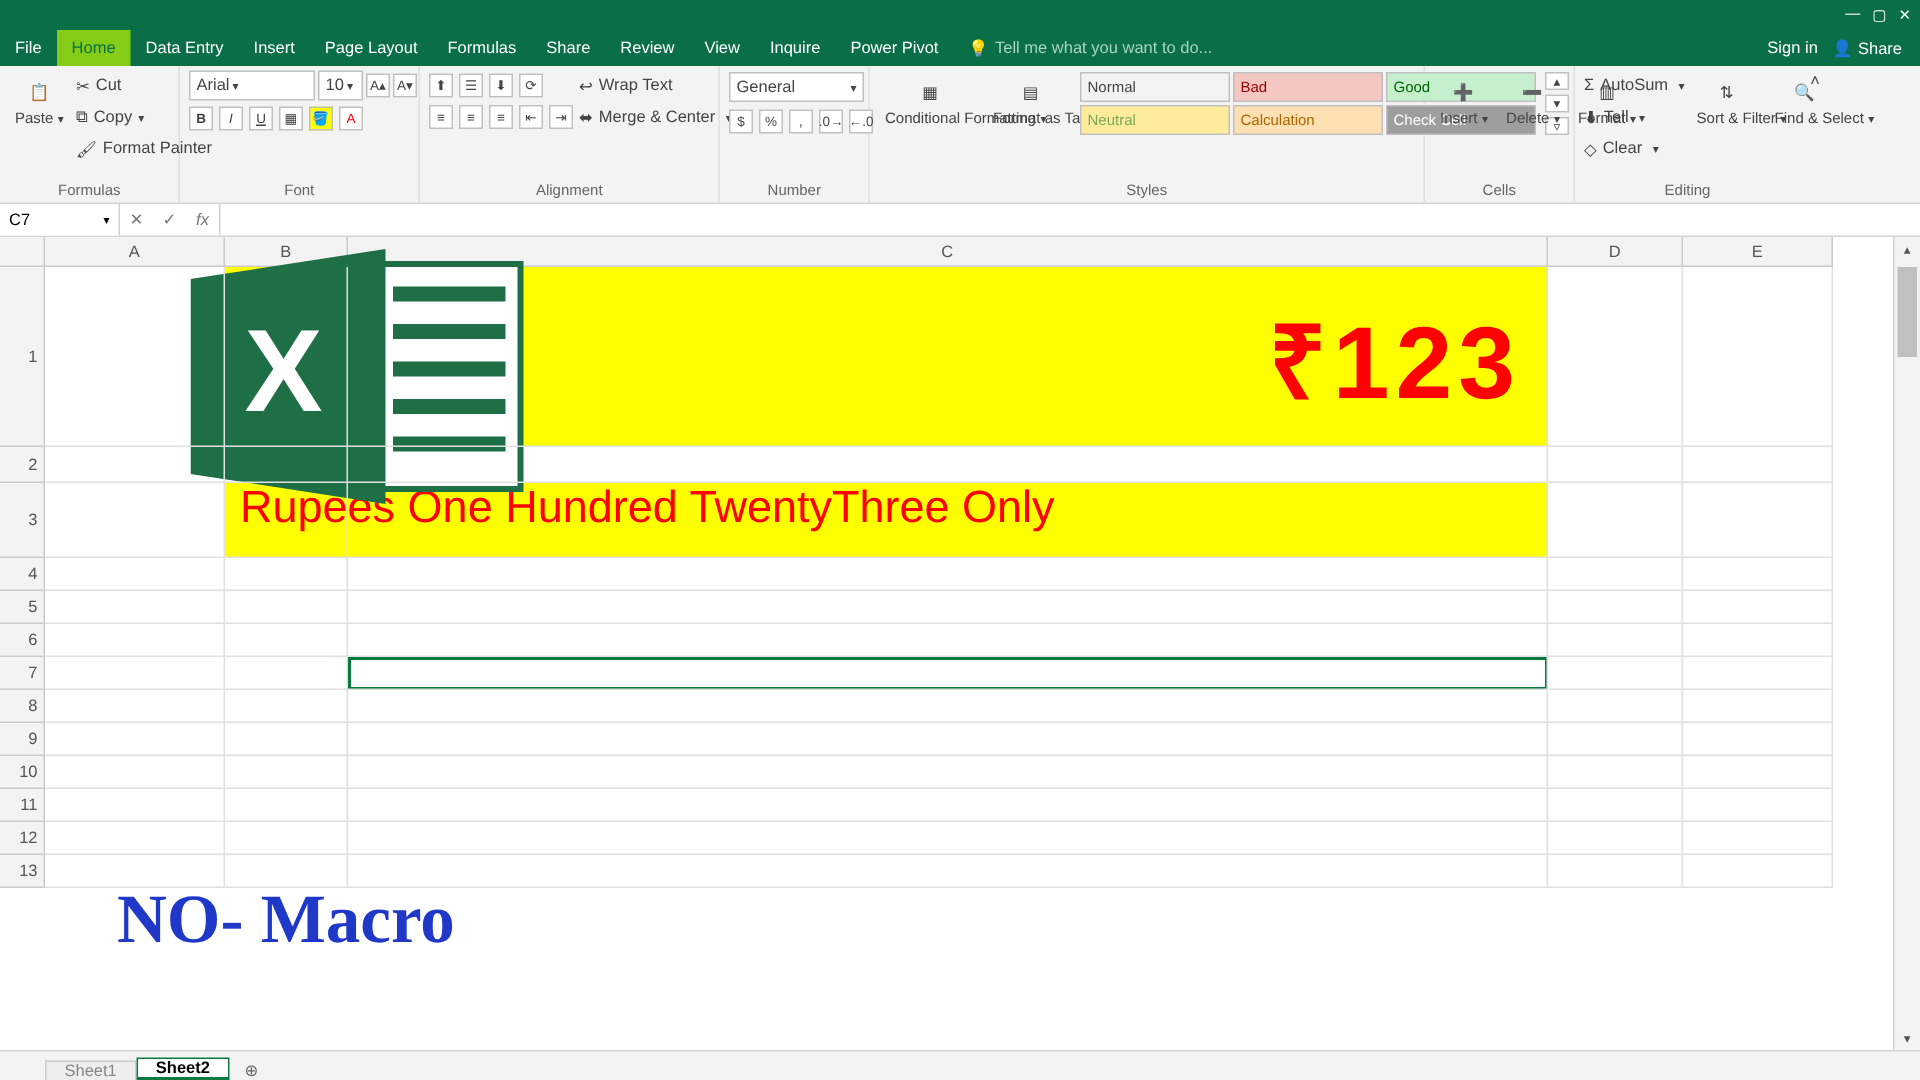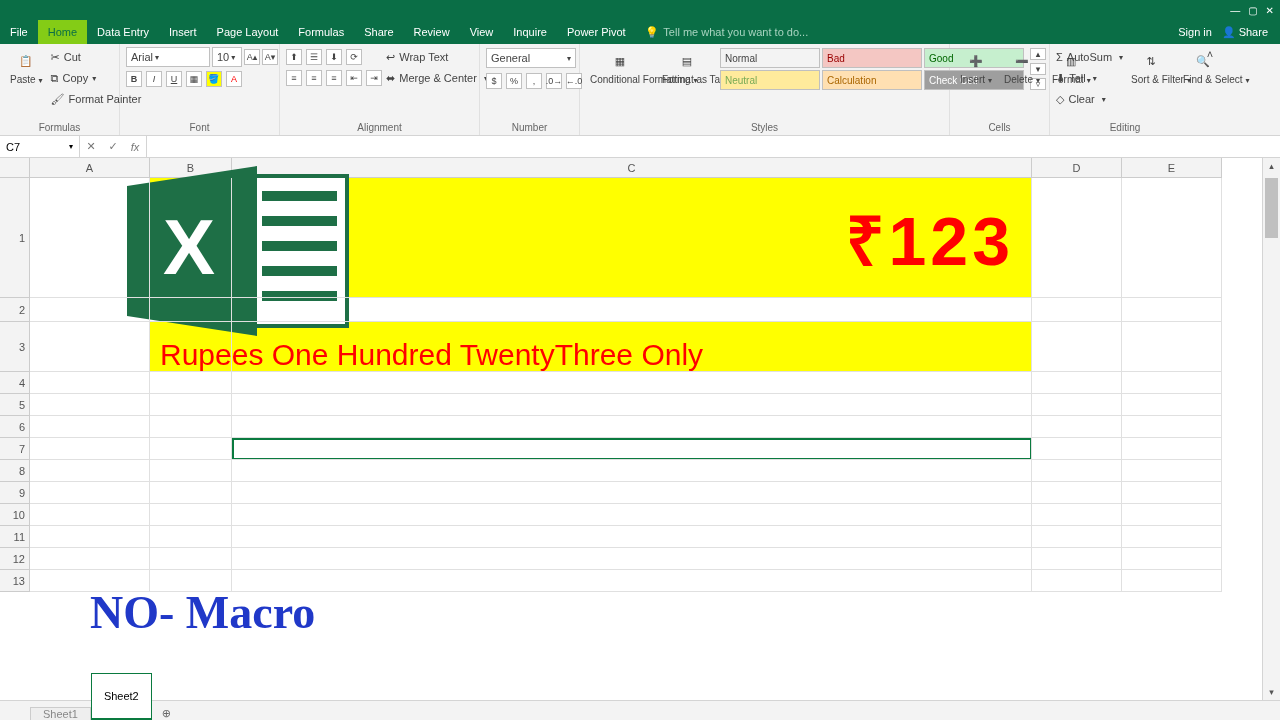--- a/index.html
+++ b/index.html
@@ -64,21 +64,21 @@
 .vscroll .arr { height: 16px; display: flex; align-items: center; justify-content: center; font-size: 9px; color: #555; cursor: pointer; }
 
 
 .ovtext { position: absolute; font-family: "Times New Roman", serif; font-weight: bold; color: #2038c8; }
 .selbox { position: absolute; border: 2px solid #0a7a3f; pointer-events: none; }
 
 
 .excel-logo { position: absolute; }
 
 .cellC1 { position: absolute; background: #ffff00; color: #ff0000; font-size: 68px; font-weight: bold; display: flex; align-items: center; justify-content: flex-end; padding-right: 18px; letter-spacing: 4px; }
-.cellC3 { position: absolute; background: #ffff00; color: #ff0000; font-size: 30px; display: flex; align-items: flex-end; padding-left: 10px; }
+.cellC3 { position: absolute; background: #ffff00; color: #ff0000; font-size: 30px; display: flex; align-items: flex-start; padding-left: 10px; }
 
 </style>
 </head>
 <body>
 
 <div class="titlebar">
   <div class="winbtns">
     <span>—</span>
     <span>▢</span>
     <span>✕</span>
@@ -346,21 +346,21 @@
             <line x1="135" y1="30" x2="210" y2="30"></line>
               <line x1="135" y1="55" x2="210" y2="55"></line>
             <line x1="135" y1="80" x2="210" y2="80"></line>
               <line x1="135" y1="105" x2="210" y2="105"></line>
             <line x1="135" y1="130" x2="210" y2="130"></line>
           </g>
           <polygon points="0,20 130,0 130,170 0,150" fill="#1e6f46"></polygon>
           <text x="62" y="108" font-size="78" font-weight="bold" fill="#fff" text-anchor="middle" font-family="Arial">X</text>
         </svg>
 
-        <div class="ovtext" style="left:60px; top:408px; font-size:46px">NO- Macro</div>
+        <div class="ovtext" style="left:48px; top:408px; font-size:46px">NO- Macro</div>
 
         <div class="selbox" id="selbox" style="left: 202px; top: 260px; width: 800px; height: 22px;"></div>
       <div class="cellblock" style="left: 0px; top: 0px; width: 120px; height: 120px;"></div>
           <div class="cellblock" style="left: 120px; top: 0px; width: 82px; height: 120px;"></div>
           <div class="cellblock" style="left: 202px; top: 0px; width: 800px; height: 120px;"></div>
           <div class="cellblock" style="left: 1002px; top: 0px; width: 90px; height: 120px;"></div>
           <div class="cellblock" style="left: 1092px; top: 0px; width: 100px; height: 120px;"></div>
           <div class="cellblock" style="left: 0px; top: 120px; width: 120px; height: 24px;"></div>
           <div class="cellblock" style="left: 120px; top: 120px; width: 82px; height: 24px;"></div>
           <div class="cellblock" style="left: 202px; top: 120px; width: 800px; height: 24px;"></div>
@@ -426,15 +426,15 @@
   </div>
   <div class="vscroll">
     <div class="arr">▴</div>
     <div class="thumb"></div>
     <div class="arr" style="position:absolute;bottom:0;left:0;right:0">▾</div>
   </div>
 </div>
 
 <div style="height:20px;background:#f3f3f3;border-top:1px solid #d4d4d4;display:flex;align-items:flex-end;font-size:11px;padding-left:30px;gap:0">
   <div style="padding:0 12px;border:1px solid #ccc;border-bottom:none;background:#eee;color:#888;cursor:pointer">Sheet1</div>
-  <div style="padding:16px 12px;border:1px solid #0a7a3f;border-bottom:2px solid #0a7a3f;background:#fff;font-weight:normal;cursor:pointer">Sheet2</div>
+  <div style="padding:0 12px;border:1px solid #0a7a3f;border-bottom:2px solid #0a7a3f;background:#fff;font-weight:bold;cursor:pointer">Sheet2</div>
   <div style="padding:0 10px;cursor:pointer;color:#666">⊕</div>
 </div>
 
 </body></html>

